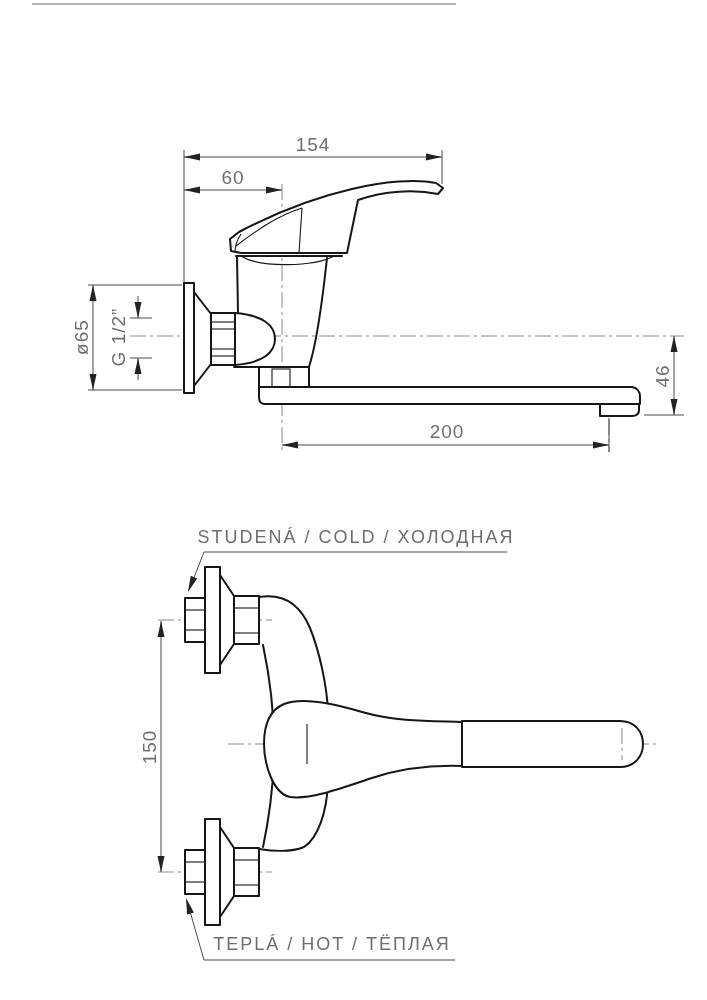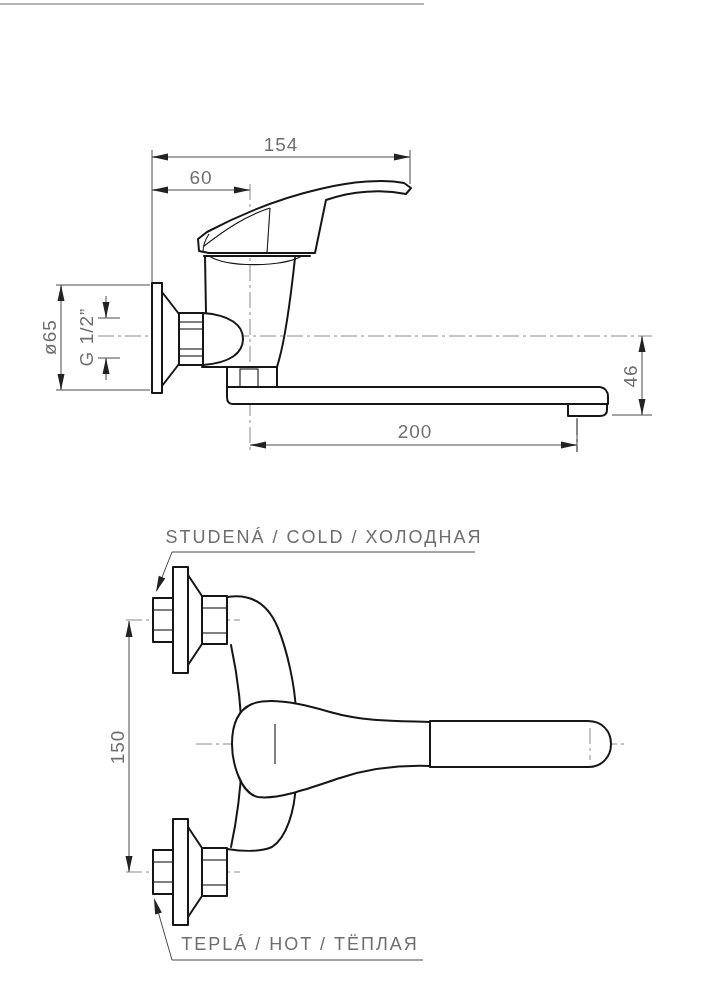--- a/index.html
+++ b/index.html
@@ -1,16 +1,16 @@
 <!DOCTYPE html>
 <html><head>
 <meta charset="utf-8">
 <style>
   html,body{margin:0;padding:0;background:#ffffff;}
-  .page{width:669px;height:1000px;position:relative;background:#fff;overflow:hidden;}
+  .page{width:669px;height:1000px;position:relative;background:#fff;overflow:hidden;margin-left:32px;}
   svg{display:block;}
   text{font-family:"Liberation Sans", sans-serif;fill:#6e6e6e;}
   .dimtxt{font-size:19px;letter-spacing:1px;}
   .lbltxt{font-size:18px;letter-spacing:2px;}
   .outline{fill:none;stroke:#161616;stroke-width:2;stroke-linecap:round;stroke-linejoin:round;}
   .outlineF{fill:#ffffff;stroke:#161616;stroke-width:2;stroke-linejoin:round;}
   .thin{fill:none;stroke:#161616;stroke-width:1.1;}
   .dim{fill:none;stroke:#4a4a4a;stroke-width:1;}
   .arrow{fill:#222222;stroke:none;}
   .center{fill:none;stroke:#8a8a8a;stroke-width:1;stroke-dasharray:16 4 3 4;}

